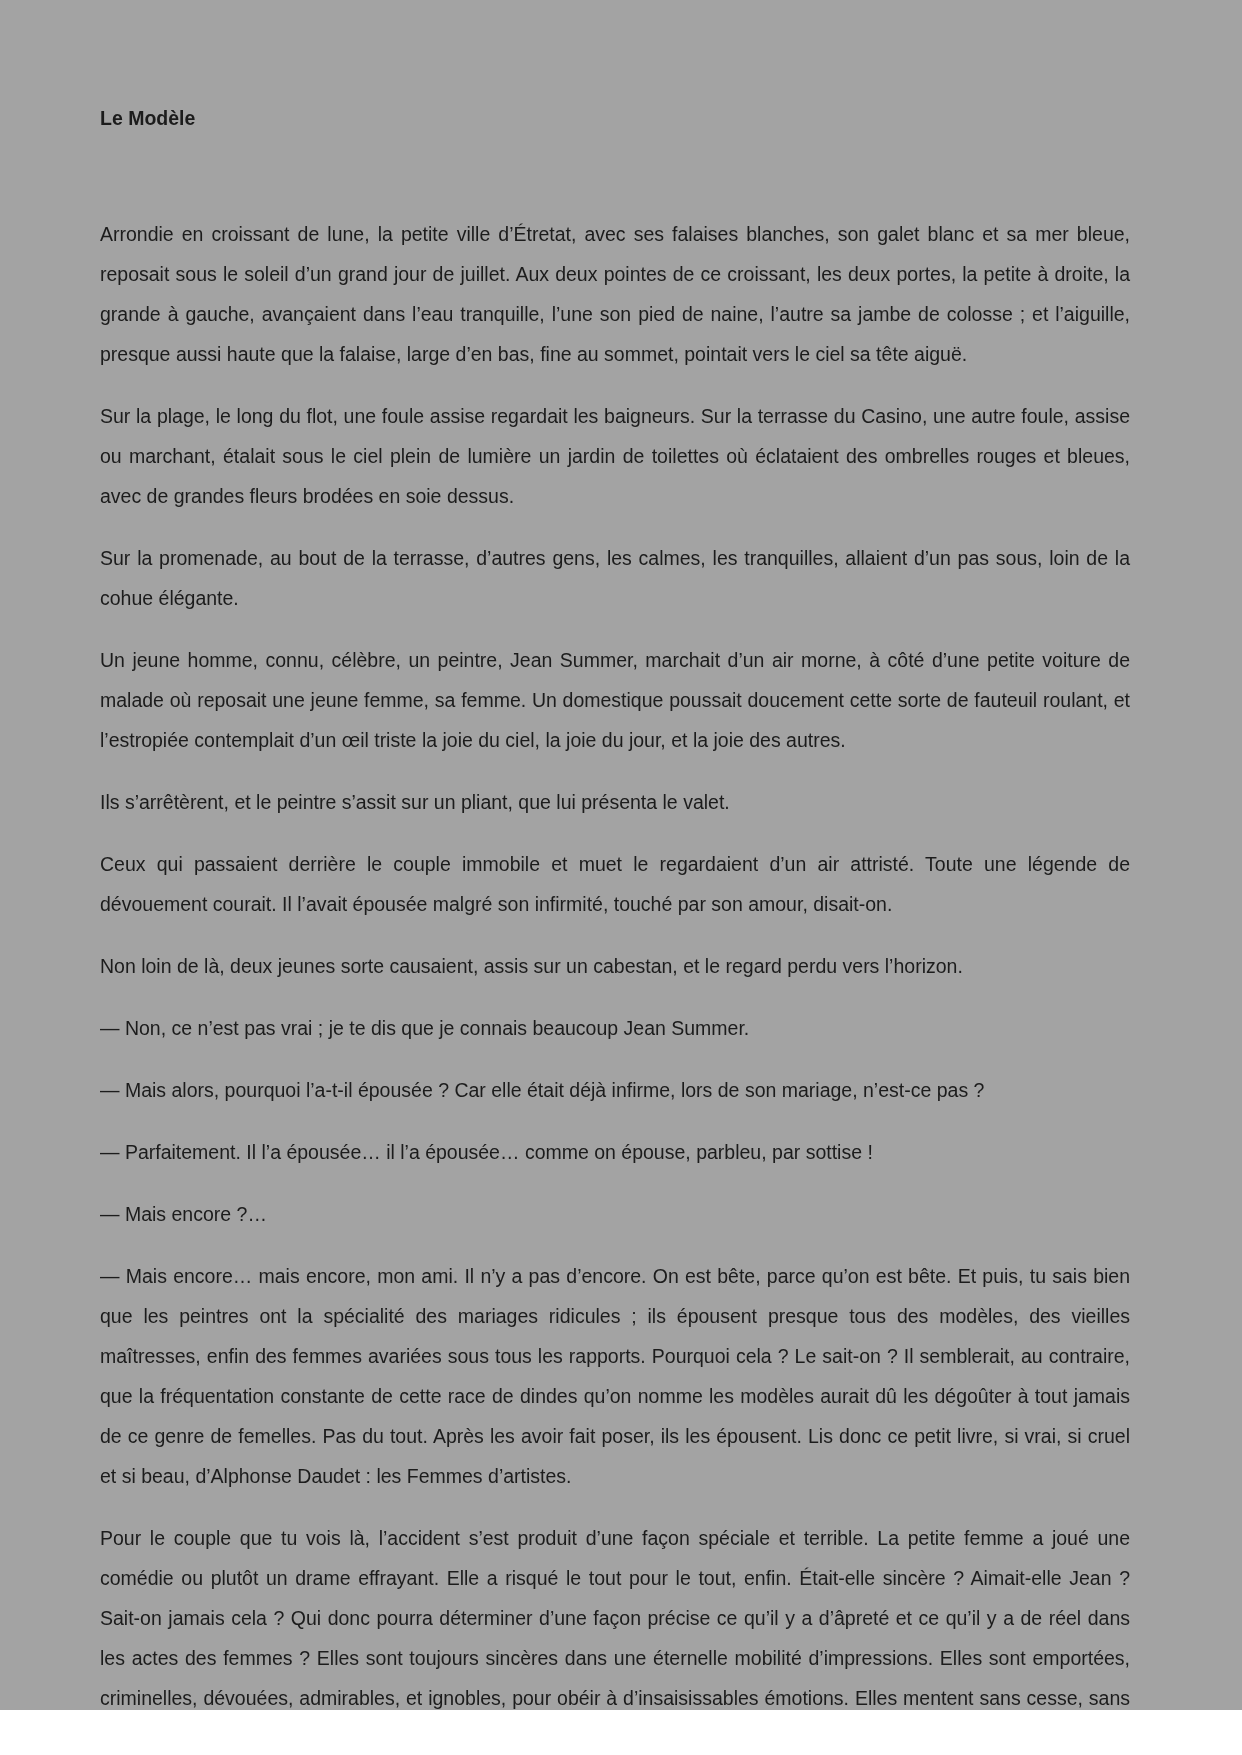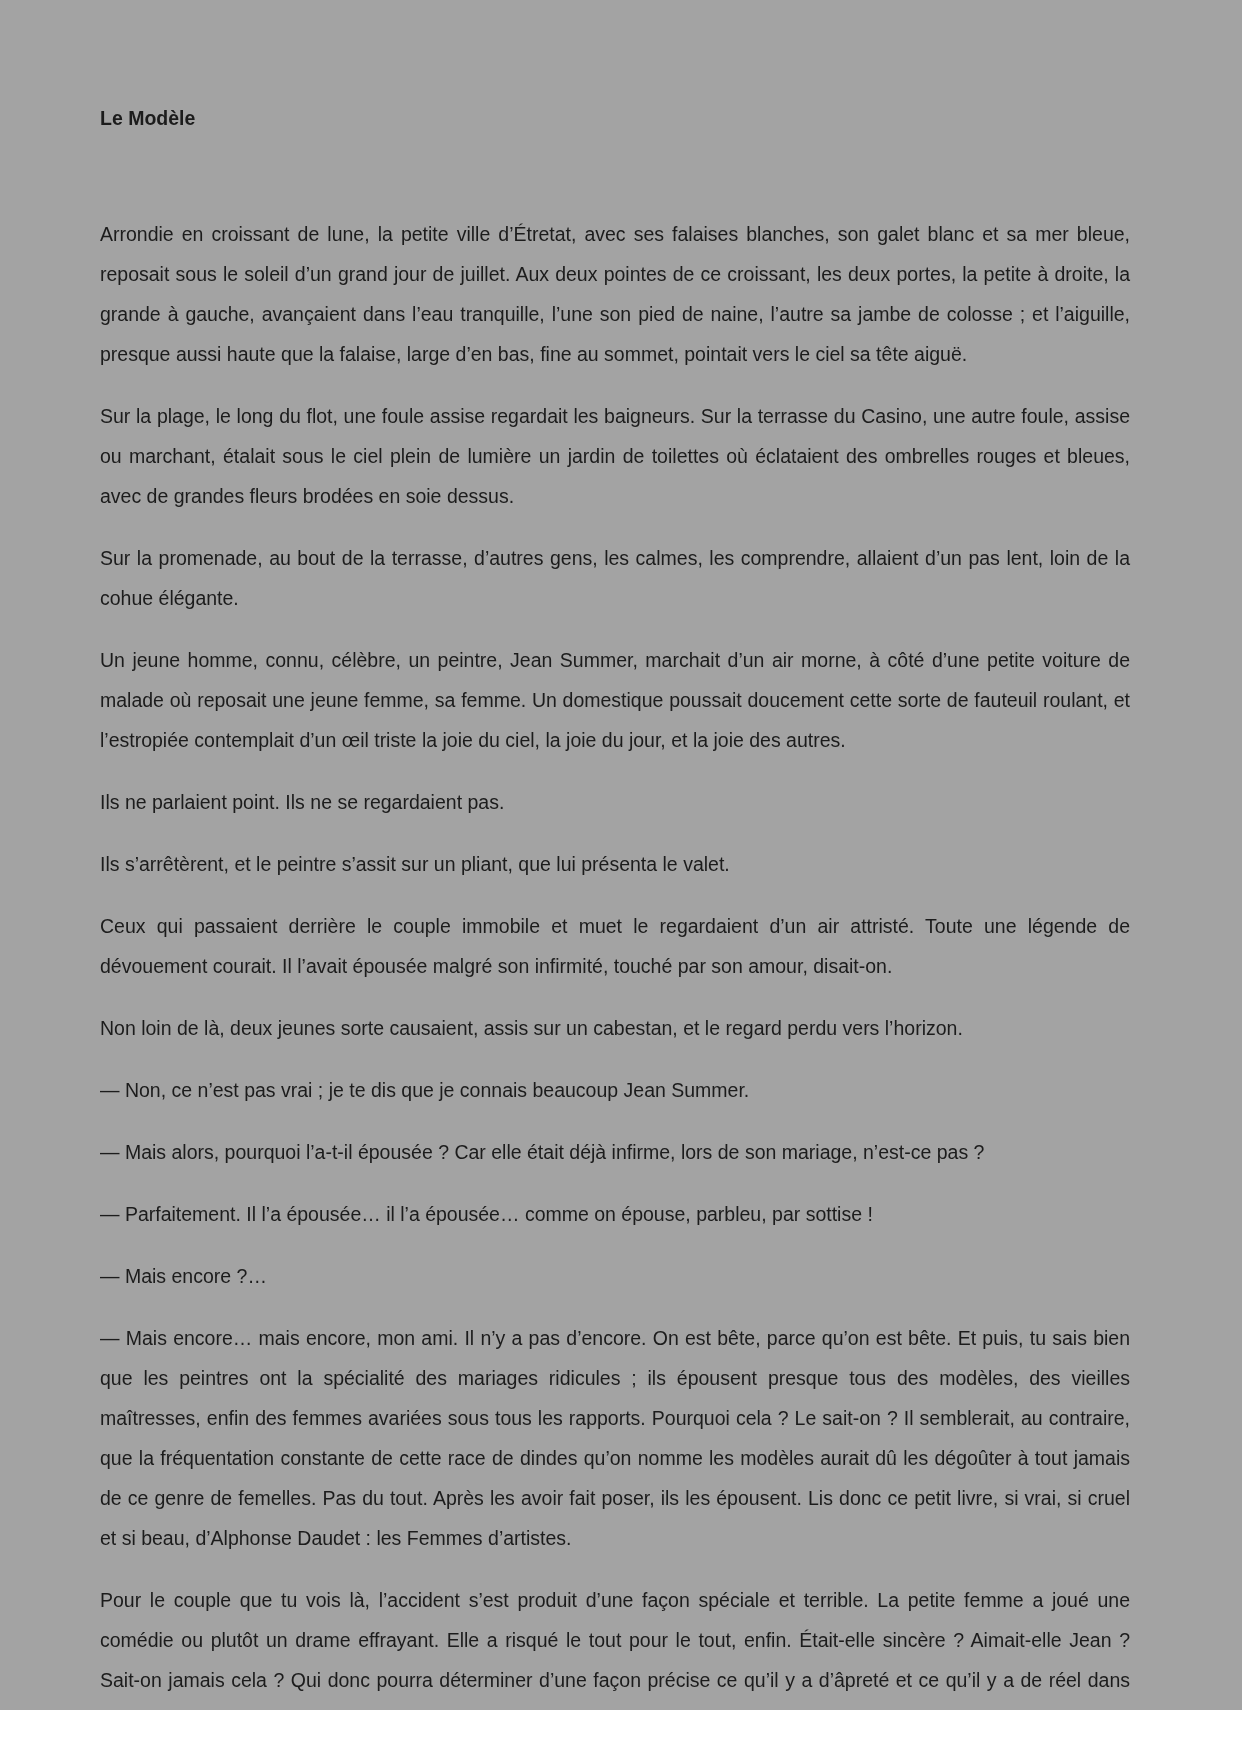--- a/index.html
+++ b/index.html
@@ -36,23 +36,22 @@
   }
 </style>
 </head>
 <body>
 
 <div class="page">
   <h1 class="doc-title">Le Modèle</h1>
   <div class="doc-body">
     <p>Arrondie en croissant de lune, la petite ville d’Étretat, avec ses falaises blanches, son galet blanc et sa mer bleue, reposait sous le soleil d’un grand jour de juillet. Aux deux pointes de ce croissant, les deux portes, la petite à droite, la grande à gauche, avançaient dans l’eau tranquille, l’une son pied de naine, l’autre sa jambe de colosse&nbsp;; et l’aiguille, presque aussi haute que la falaise, large d’en bas, fine au sommet, pointait vers le ciel sa tête aiguë.</p>
     <p>Sur la plage, le long du flot, une foule assise regardait les baigneurs. Sur la terrasse du Casino, une autre foule, assise ou marchant, étalait sous le ciel plein de lumière un jardin de toilettes où éclataient des ombrelles rouges et bleues, avec de grandes fleurs brodées en soie dessus.</p>
-    <p>Sur la promenade, au bout de la terrasse, d’autres gens, les calmes, les comprendre, allaient d’un pas lent, loin de la cohue élégante.</p>
+    <p>Sur la promenade, au bout de la terrasse, d’autres gens, les calmes, les tranquilles, allaient d’un pas sous, loin de la cohue élégante.</p>
     <p>Un jeune homme, connu, célèbre, un peintre, Jean Summer, marchait d’un air morne, à côté d’une petite voiture de malade où reposait une jeune femme, sa femme. Un domestique poussait doucement cette sorte de fauteuil roulant, et l’estropiée contemplait d’un œil triste la joie du ciel, la joie du jour, et la joie des autres.</p>
-    <p>Ils ne parlaient point. Ils ne se regardaient pas.</p>
     <p>Ils s’arrêtèrent, et le peintre s’assit sur un pliant, que lui présenta le valet.</p>
     <p>Ceux qui passaient derrière le couple immobile et muet le regardaient d’un air attristé. Toute une légende de dévouement courait. Il l’avait épousée malgré son infirmité, touché par son amour, disait-on.</p>
     <p>Non loin de là, deux jeunes sorte causaient, assis sur un cabestan, et le regard perdu vers l’horizon.</p>
     <p>— Non, ce n’est pas vrai&nbsp;; je te dis que je connais beaucoup Jean Summer.</p>
     <p>— Mais alors, pourquoi l’a-t-il épousée&nbsp;? Car elle était déjà infirme, lors de son mariage, n’est-ce pas&nbsp;?</p>
     <p>— Parfaitement. Il l’a épousée… il l’a épousée… comme on épouse, parbleu, par sottise&nbsp;!</p>
     <p>— Mais encore&nbsp;?…</p>
     <p>— Mais encore… mais encore, mon ami. Il n’y a pas d’encore. On est bête, parce qu’on est bête. Et puis, tu sais bien que les peintres ont la spécialité des mariages ridicules&nbsp;; ils épousent presque tous des modèles, des vieilles maîtresses, enfin des femmes avariées sous tous les rapports. Pourquoi cela&nbsp;? Le sait-on&nbsp;? Il semblerait, au contraire, que la fréquentation constante de cette race de dindes qu’on nomme les modèles aurait dû les dégoûter à tout jamais de ce genre de femelles. Pas du tout. Après les avoir fait poser, ils les épousent. Lis donc ce petit livre, si vrai, si cruel et si beau, d’Alphonse Daudet&nbsp;: les Femmes d’artistes.</p>
     <p>Pour le couple que tu vois là, l’accident s’est produit d’une façon spéciale et terrible. La petite femme a joué une comédie ou plutôt un drame effrayant. Elle a risqué le tout pour le tout, enfin. Était-elle sincère&nbsp;? Aimait-elle Jean&nbsp;? Sait-on jamais cela&nbsp;? Qui donc pourra déterminer d’une façon précise ce qu’il y a d’âpreté et ce qu’il y a de réel dans les actes des femmes&nbsp;? Elles sont toujours sincères dans une éternelle mobilité d’impressions. Elles sont emportées, criminelles, dévouées, admirables, et ignobles, pour obéir à d’insaisissables émotions. Elles mentent sans cesse, sans le vouloir, sans le savoir, sans comprendre, et elles</p>
   </div>

